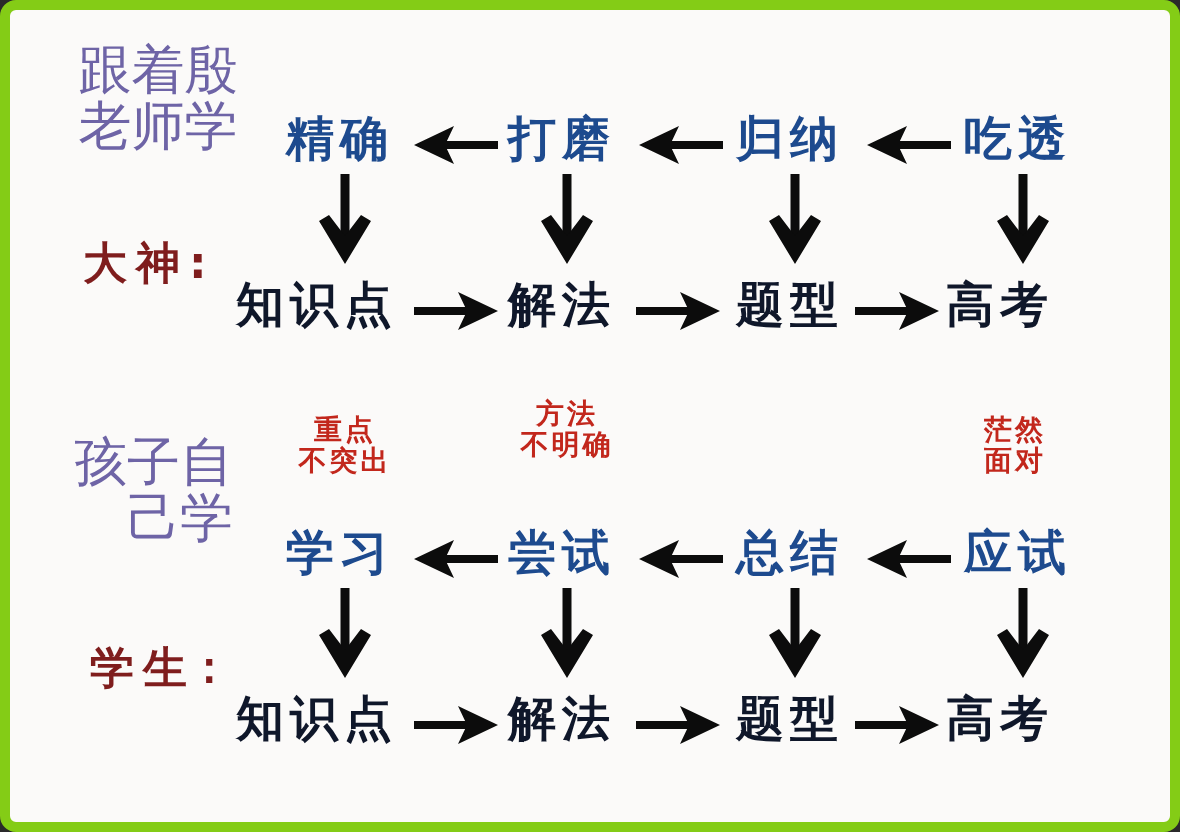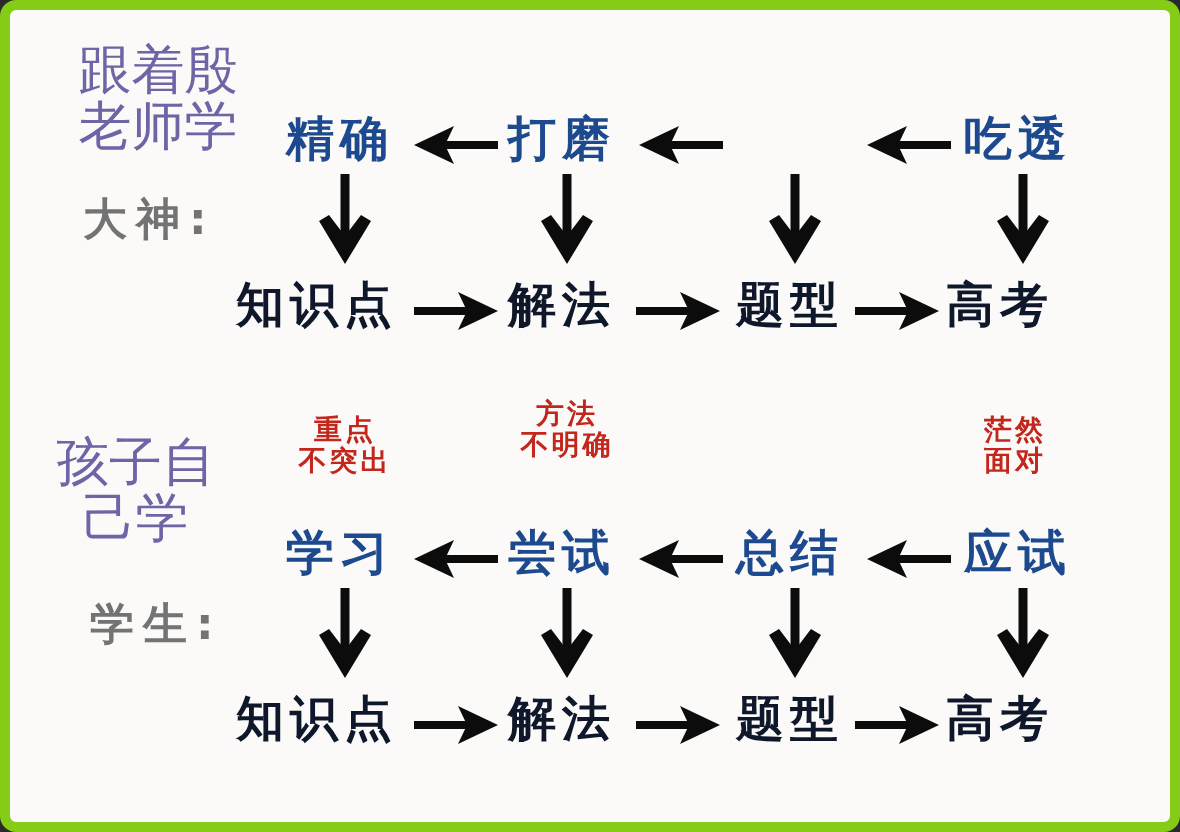--- a/index.html
+++ b/index.html
@@ -15,24 +15,25 @@
   }
   .abs{position:absolute;white-space:nowrap;}
   .side-label{
     color:#6e64a6;
     font-size:53px;
     line-height:1.05;
     text-align:center;
     font-weight:500;
   }
   .role-label{
-    color:#737373;
+    color:#7f1d1d;
     font-weight:bold;
     font-size:44px;
     letter-spacing:9px;
+    margin-top:44px;
   }
   .term{
     font-weight:bold;
     font-size:48px;
     letter-spacing:6px;
     line-height:1.1;
   }
   .term-blue{color:#1d4a8e;}
   .term-green{color:#0f172a;}
   .issue{
@@ -53,20 +54,21 @@
 <div class="frame">
 
   <div class="abs side-label" style="left:48px;top:32px;width:200px;">
     <div>跟着殷</div>
     <div>老师学</div>
   </div>
   <div class="abs role-label" style="left:73px;top:180px;">大神:</div>
 
   <div class="abs term term-blue" style="left:276px;top:102px;">精确</div>
   <div class="abs term term-blue" style="left:498px;top:102px;">打磨</div>
+  <div class="abs term term-blue" style="left:726px;top:102px;">归纳</div>
   <div class="abs term term-blue" style="left:954px;top:102px;">吃透</div>
 
   <div class="abs arrow" style="left:402px;top:113px;">
       <svg width="88" height="44" viewBox="0 0 88 44">
         <polygon class="arrow-fill" points="2,22 42,3 33,22 42,41"></polygon>
         <rect class="arrow-fill" x="30" y="18" width="56" height="8"></rect>
       </svg>
     </div>
   <div class="abs arrow" style="left:627px;top:113px;">
       <svg width="88" height="44" viewBox="0 0 88 44">
@@ -123,25 +125,25 @@
         <rect class="arrow-fill" x="2" y="18" width="56" height="8"></rect>
       </svg>
     </div>
   <div class="abs arrow" style="left:843px;top:279px;">
       <svg width="88" height="44" viewBox="0 0 88 44">
         <polygon class="arrow-fill" points="86,22 46,3 55,22 46,41"></polygon>
         <rect class="arrow-fill" x="2" y="18" width="56" height="8"></rect>
       </svg>
     </div>
 
-  <div class="abs side-label" style="left:28px;top:424px;width:195px;">
+  <div class="abs side-label" style="left:28px;top:424px;width:195px;text-align:right;">
     <div>孩子自</div>
     <div>己学</div>
   </div>
-  <div class="abs role-label" style="left:80px;top:585px;">学生:</div>
+  <div class="abs role-label" style="left:80px;top:585px;font-family:Liberation Mono, monospace;">学生:</div>
 
   <div class="abs issue" style="left:245px;top:404px;">
     <div>重点</div>
     <div>不突出</div>
   </div>
   <div class="abs issue" style="left:467px;top:388px;">
     <div>方法</div>
     <div>不明确</div>
   </div>
   <div class="abs issue" style="left:695px;top:404px;">

